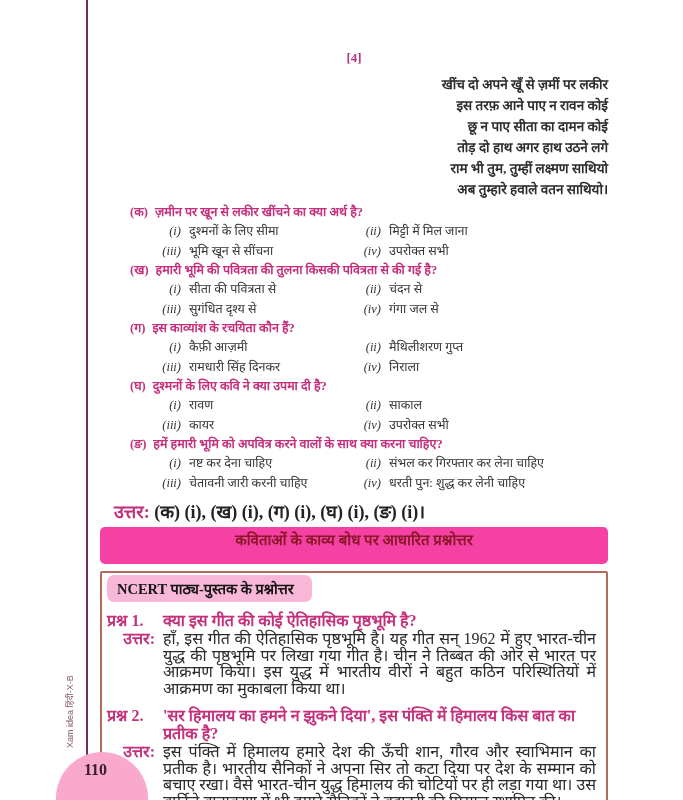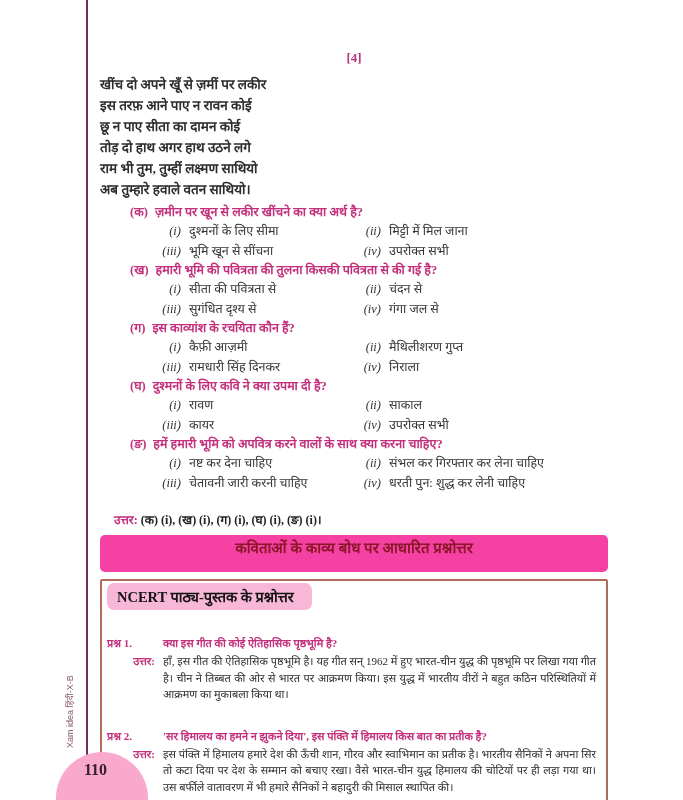--- a/index.html
+++ b/index.html
@@ -10,43 +10,43 @@
         background:#f9a9cc;z-index:1;}
   .spine-label{position:absolute;left:63px;top:748px;transform:rotate(-90deg);
         transform-origin:left top;font-size:9px;color:#8a5a6a;white-space:nowrap;
         font-family:"Liberation Sans", sans-serif;z-index:2;}
   .page-number{position:absolute;left:84px;top:761px;font-weight:bold;font-size:16px;
         color:#3a2030;z-index:3;}
 
   .content{position:absolute;left:100px;top:0;width:508px;}
 
   .passage-label{margin-top:50px;text-align:center;color:#b93383;font-weight:bold;font-size:13px;height:16px;}
-  .poem{margin-top:8px;text-align:left;font-weight:bold;color:#2d2d2d;font-size:13.5px;line-height:21px;}
+  .poem{margin-top:8px;text-align:right;font-weight:bold;color:#2d2d2d;font-size:13.5px;line-height:21px;}
 
   .mcq{margin-top:3px;font-size:12.5px;color:#333;}
   .q-block{margin:0;}
   .q-line{display:flex;gap:7px;color:#c3307c;font-weight:bold;line-height:19px;padding-left:30px;}
   .q-label{flex:0 0 auto;}
   .opt-grid{display:grid;grid-template-columns:200px auto;padding-left:55px;line-height:19.5px;}
   .opt{display:flex;gap:8px;}
   .opt-num{font-style:italic;flex:0 0 26px;text-align:right;color:#333;}
   .opt-text{color:#333;}
 
-  .answer-line{padding-left:14px;font-weight:bold;margin-top:18px;font-size:12px;line-height:18px;}
+  .answer-line{padding-left:14px;font-weight:bold;margin-top:10px;font-size:18px;line-height:18px;}
   .ans-label{color:#c3307c;}
   .ans-text{color:#222;}
 
   .banner{margin-top:6px;background:#f441a3;border-radius:5px;color:#8b1628;font-weight:bold;
         text-align:center;font-size:15px;line-height:27px;height:37px;}
 
   .ncert-box{margin-top:7px;border:2px solid #b26a5c;border-radius:2px;box-sizing:border-box;
         height:257px;padding:2px 10px 6px 5px;overflow:hidden;}
   .ncert-chip{display:inline-block;background:#f9b7d7;border-radius:7px;padding:3px 18px 4px 10px;
         font-weight:bold;font-size:14.5px;color:#141414;}
-  .qa{margin-top:24px;font-size:11px;}
+  .qa{margin-top:10px;font-size:16px;}
   .qa-q{display:flex;gap:8px;color:#c3307c;font-weight:bold;line-height:18px;}
   .qa-qlabel{flex:0 0 48px;}
   .qa-a{display:flex;gap:8px;line-height:16.5px;margin-top:1px;}
   .qa-alabel{flex:0 0 48px;text-align:right;color:#c3307c;font-weight:bold;}
   .qa-atext{color:#2b2b2b;text-align:justify;}
 </style>
 </head>
 <body>
 
 <div class="page">

